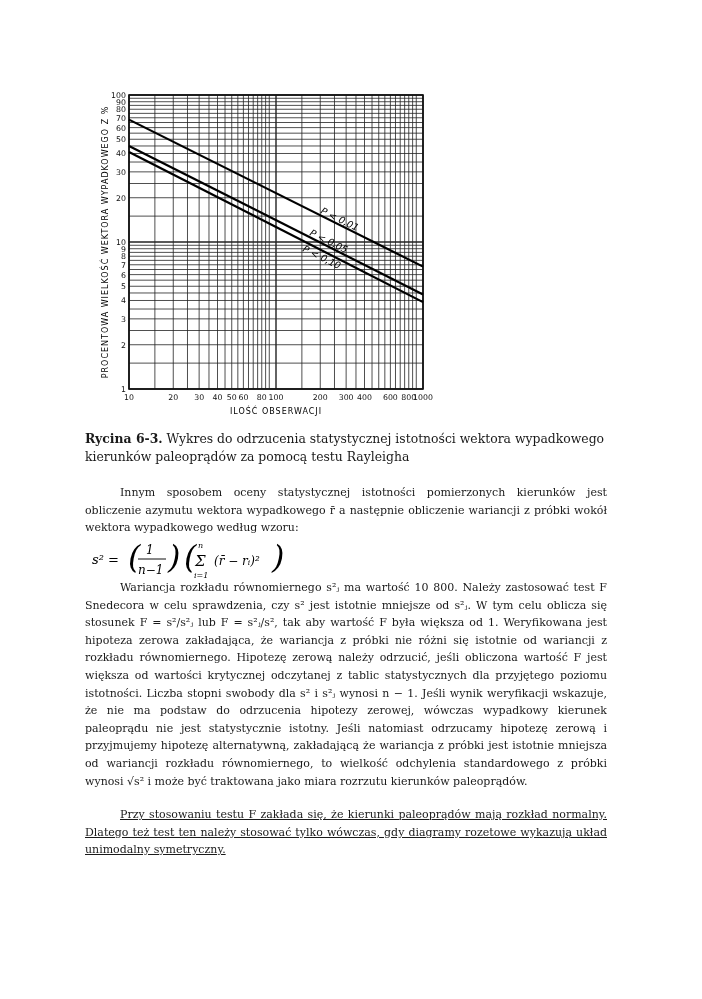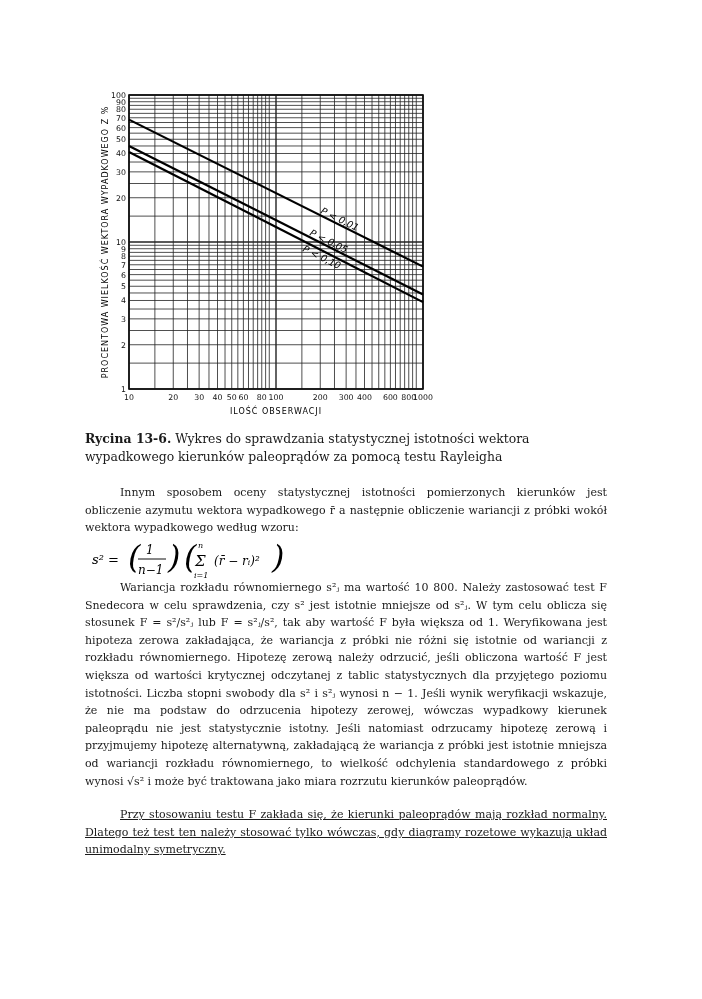--- a/index.html
+++ b/index.html
@@ -134,22 +134,22 @@
       <text x="126" y="120.77058811790425" text-anchor="end" font-size="7.8">70</text>
       <text x="126" y="112.2457719121843" text-anchor="end" font-size="7.8">80</text>
       <text x="126" y="104.72635111241925" text-anchor="end" font-size="7.8">90</text>
       <text x="126" y="98" text-anchor="end" font-size="7.8">100</text>
     </g>
   <text id="xlabel" x="276" y="414" text-anchor="middle" font-family="DejaVu Sans, sans-serif" font-size="8" letter-spacing="1">ILOŚĆ OBSERWACJI</text>
   <text id="ylabel" transform="translate(108,242) rotate(-90)" text-anchor="middle" font-family="DejaVu Sans, sans-serif" font-size="8" letter-spacing="1">PROCENTOWA WIELKOŚĆ WEKTORA WYPADKOWEGO Z %</text>
 </svg>
 
 <div class="caption">
-  <b>Rycina 13-6.</b>
-  <span>Wykres do sprawdzania statystycznej istotności wektora wypadkowego kierunków paleoprądów za pomocą testu Rayleigha</span>
+  <b>Rycina 6-3.</b>
+  <span>Wykres do odrzucenia statystycznej istotności wektora wypadkowego kierunków paleoprądów za pomocą testu Rayleigha</span>
 </div>
 
 <div class="para indent" style="top:484px;">Innym sposobem oceny statystycznej istotności pomierzonych kierunków jest obliczenie azymutu wektora wypadkowego r̄ a następnie obliczenie wariancji z próbki wokół wektora wypadkowego według wzoru:</div>
 
 <div class="formula">
   <svg width="220" height="44" xmlns="http://www.w3.org/2000/svg" font-family="DejaVu Serif, serif">
     <text x="0" y="26" font-size="13" font-style="italic">s² =</text>
     <text x="36" y="30" font-size="32">(</text>
     <text x="54" y="16" font-size="12">1</text>
     <line x1="46" y1="21" x2="74" y2="21" stroke="#111" stroke-width="1"></line>

